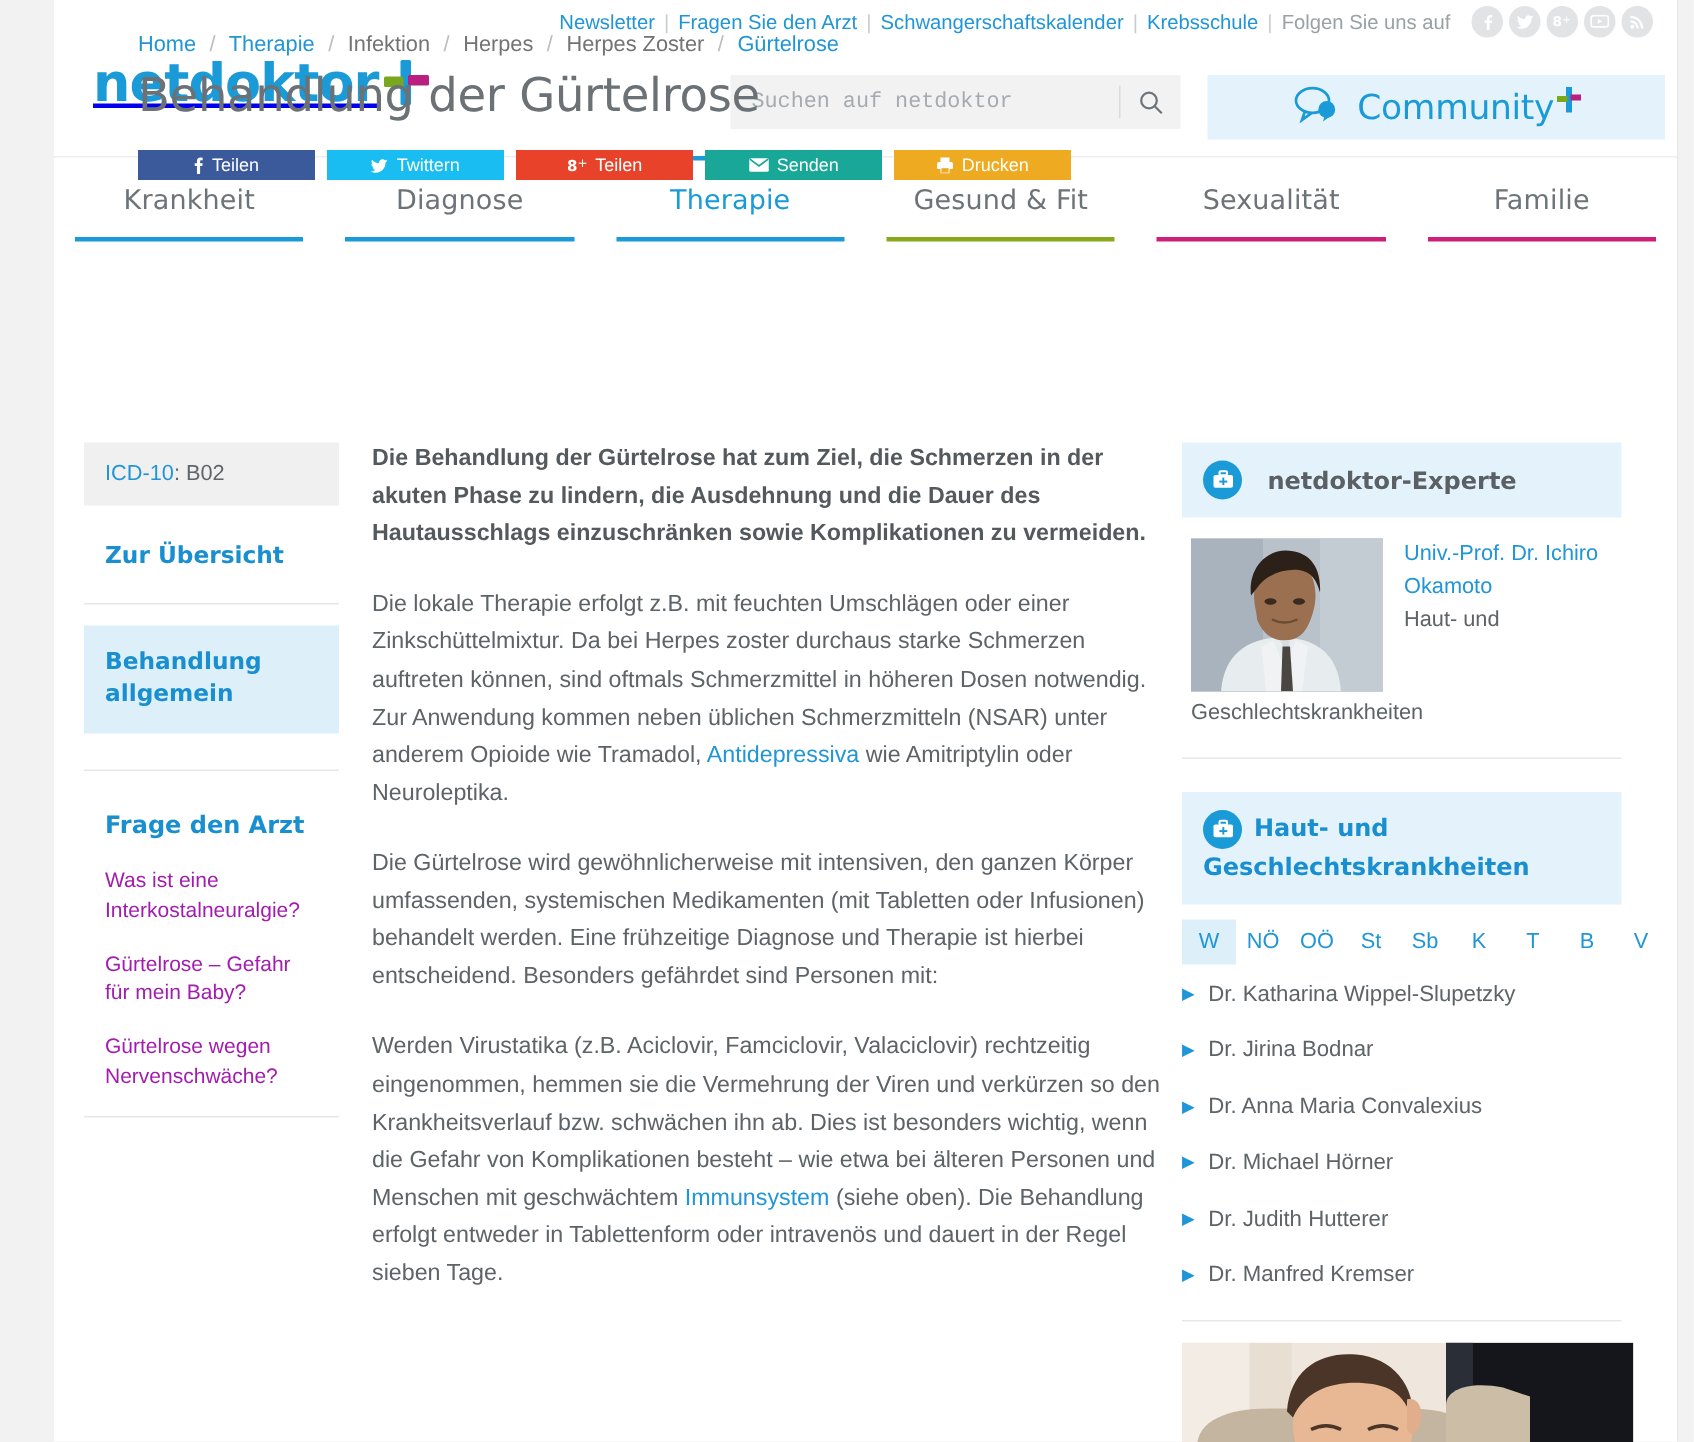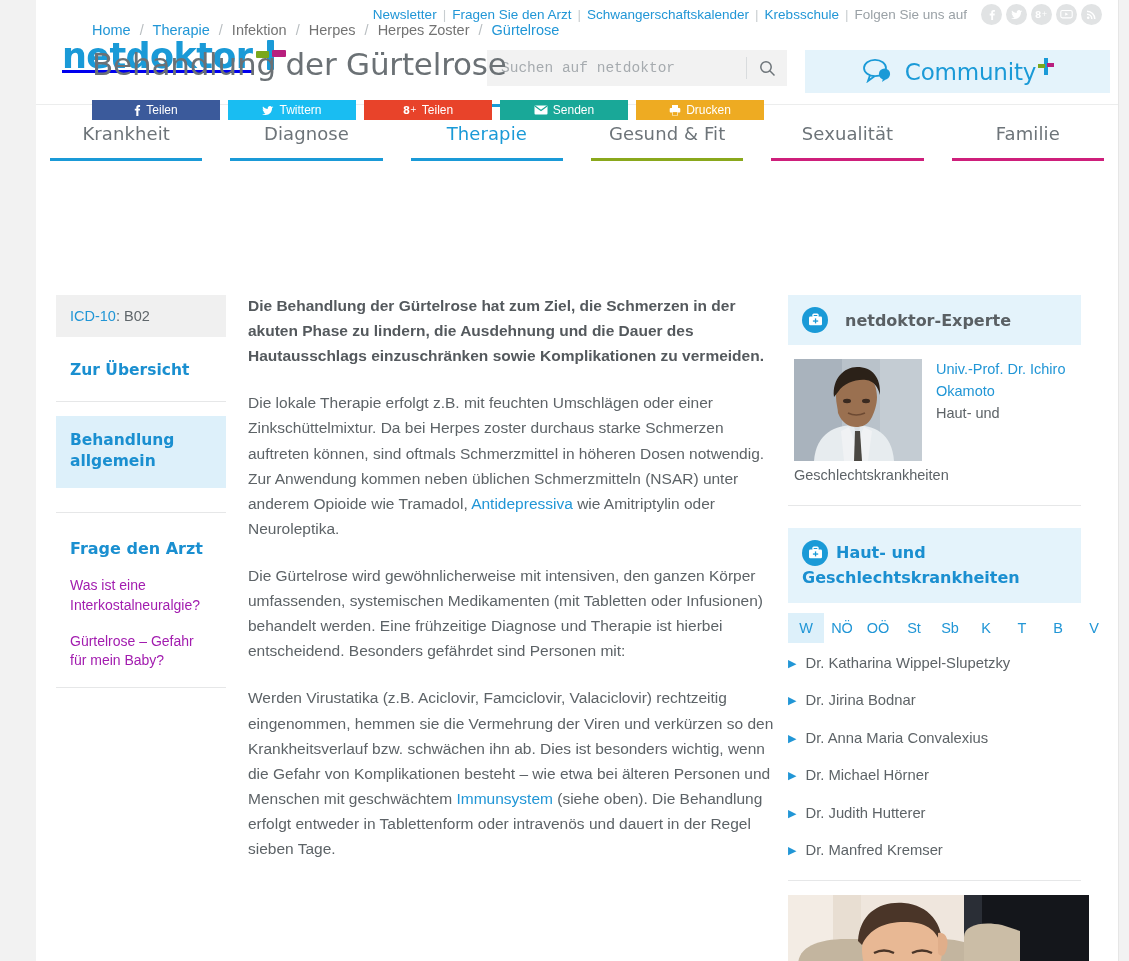--- a/index.html
+++ b/index.html
@@ -95,21 +95,21 @@
   .crumbs { font-size:14.5px; padding-top:22px; white-space:nowrap; }
   .crumbs a { color:#2196d6; text-decoration:none; }
   .crumbs span.plain { color:#737373; }
   .crumbs span.slash { color:#b9bec1; margin:0 5px; }
   h1.title {
     margin:8px 0 0 0; font-size:31px; font-weight:400; color:#6b7175;
     font-family:"DejaVu Sans", sans-serif; letter-spacing:-0.2px;
   }
   .share { margin-top:18px; display:flex; gap:8px; }
   .share .btn {
-    height:20px; width:128px; display:flex; align-items:center; justify-content:center;
+    height:20px; width:118px; display:flex; align-items:center; justify-content:center;
     color:#fff; font-size:12px; cursor:pointer; gap:5px;
     font-family:"Liberation Sans", sans-serif;
   }
   .share .btn svg { display:block; }
 
   .below { position:relative; padding-top:106px; }
 
   
   .icd { background:#f0f0f0; padding:13px 14px; font-size:14.5px; }
   .icd .lbl { color:#2196d6; }
@@ -361,20 +361,21 @@
         <a href="#">Behandlung allgemein</a>
       </div>
 
       <div style="height:24px"></div>
       <div class="hr"></div>
 
       <div class="ask">
         <h3>Frage den Arzt</h3>
         <a href="#">Was ist eine Interkostalneuralgie?</a>
         <a href="#">Gürtelrose – Gefahr für mein Baby?</a>
+        <a href="#">Gürtelrose wegen Nervenschwäche?</a>
       </div>
       <div class="hr" style="margin-top:6px"></div>
     </aside>
 
     <article class="col-main">
       <p class="lead">Die Behandlung der Gürtelrose hat zum Ziel, die Schmerzen in der akuten Phase zu lindern, die Ausdehnung und die Dauer des Hautausschlags einzuschränken sowie Komplikationen zu vermeiden.</p>
 
       <p class="para">
         <span>Die lokale Therapie erfolgt z.B. mit feuchten Umschlägen oder einer Zinkschüttelmixtur. Da bei Herpes zoster durchaus starke Schmerzen auftreten können, sind oftmals Schmerzmittel in höheren Dosen notwendig. Zur Anwendung kommen neben üblichen Schmerzmitteln (NSAR) unter anderem Opioide wie Tramadol, </span><a href="#">Antidepressiva</a><span> wie Amitriptylin oder Neuroleptika.</span>
       </p>

